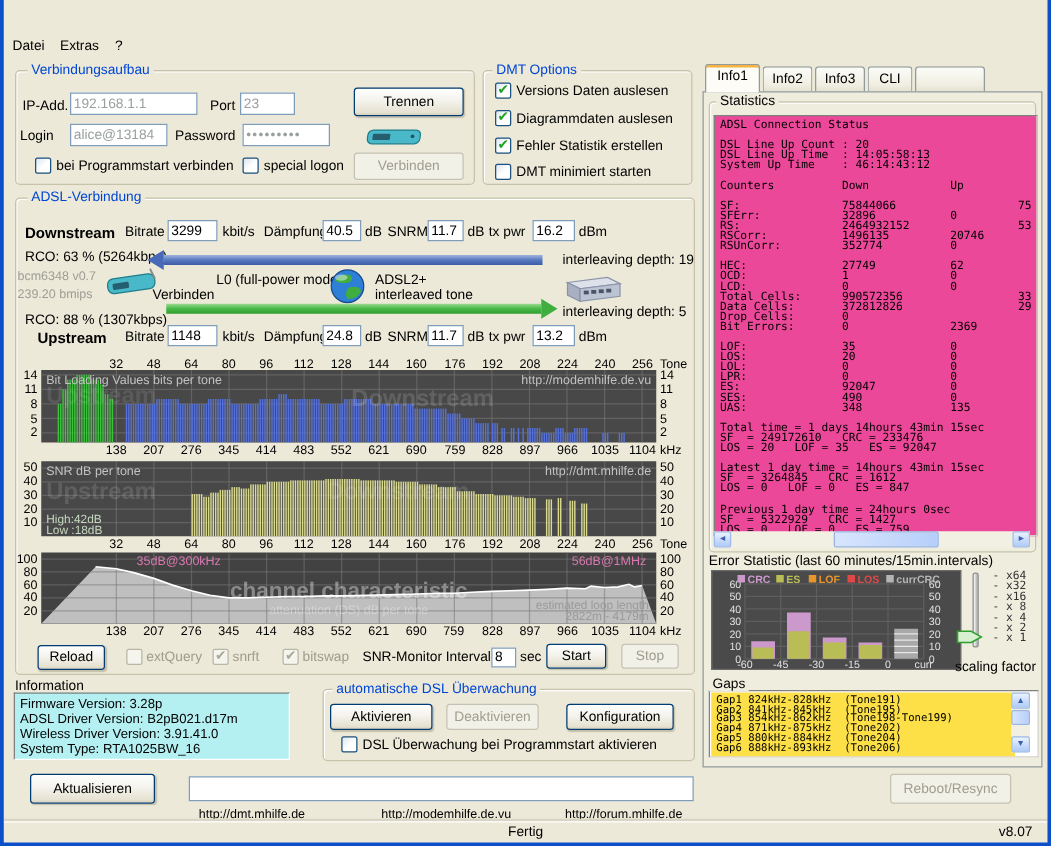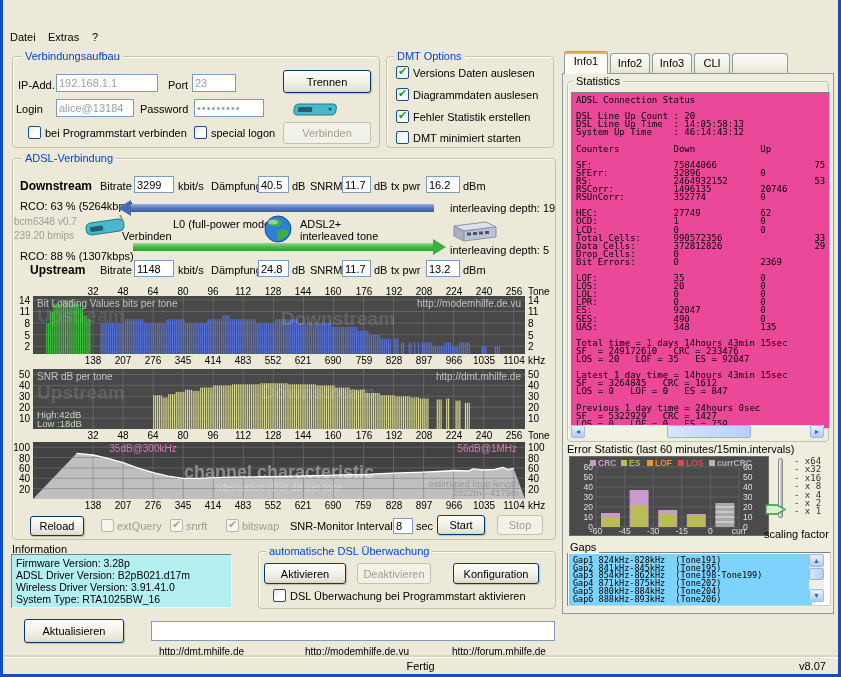--- a/index.html
+++ b/index.html
@@ -34,21 +34,21 @@
   .xcb.dis.checked::after{color:#A9A99B}
   .chart{position:absolute}
   .tick{position:absolute;font-size:10px;text-align:center;color:#000;white-space:nowrap}
   .ylab{position:absolute;font-size:10px;color:#000;white-space:nowrap}
   .tab{position:absolute;box-sizing:border-box;border:1px solid #919B9C;border-bottom:none;border-radius:3px 3px 0 0;cursor:pointer;
     background:linear-gradient(#FCFCF9,#F0EEE1 70%,#E2DFCE);font-size:11px;text-align:center;padding-top:3px}
   .tab.active{background:#FDFCF6;box-shadow:inset 0 3px 0 -1px #F7B342;z-index:6}
   .tabpage{position:absolute;box-sizing:border-box;border:1px solid #919B9C;background:#EFEDDE;z-index:1}
   .prebox{position:absolute;margin:0;background:#ec4899;border:1px solid;border-color:#808080 #D4D0C8 #D4D0C8 #808080;
     font:9px/8.1px "DejaVu Sans Mono",monospace;padding:3px 0 0 4px;overflow:hidden;white-space:pre;color:#000;z-index:5}
-  .prebox.orange{background:#7dd3fc;font:8.5px/7.7px "DejaVu Sans Mono",monospace}
+  .prebox.orange{background:#fde047;font:8.5px/7.7px "DejaVu Sans Mono",monospace}
   .sbb{position:absolute;box-sizing:border-box;border:1px solid #9EBAE8;border-radius:2px;color:#3A62A8;font-size:7px;text-align:center;
     background:linear-gradient(#EAF2FE,#C6D9FB 60%,#AECBF7);cursor:pointer;z-index:6}
   .sbt{position:absolute;box-sizing:border-box;border:1px solid #98B4E4;border-radius:2px;background:linear-gradient(90deg,#D8E5FD,#B6CFF9);cursor:pointer;z-index:6}
   .sbtrack{position:absolute;background:#F2F0E3;z-index:5}
   .cyanbox{position:absolute;box-sizing:border-box;border:1px solid;border-color:#808080 #fff #fff #808080;background:#B4F0F2;
     font-size:10.5px;line-height:12px;padding:2px 4px;white-space:pre;z-index:5}
   .arrow{position:absolute;height:8px;z-index:4}
   .arrow.blue{background:linear-gradient(#9FB4DC,#5878C0 50%,#3C5CA8)}
   .arrow.green{background:linear-gradient(#9ADB8E,#48B848 50%,#2F9F2F)}
   .ahead{position:absolute;width:0;height:0;border-top:8px solid transparent;border-bottom:8px solid transparent;top:-4px}
@@ -760,20 +760,21 @@
   <div class="btn dis" style="left:357px;top:563px;width:74px;height:21px">Deaktivieren</div>
   <div class="btn" style="left:453px;top:563px;width:86px;height:21px">Konfiguration</div>
   <span class="xcb" style="left:273px;top:589px"></span>
   <span class="lbl" style="left:290px;top:590px">DSL Überwachung bei Programmstart aktivieren</span>
 
   <div class="btn" style="left:24px;top:619px;width:100px;height:24px">Aktualisieren</div>
   <div class="progress" style="left:151px;top:621px;width:404px;height:20px"></div>
   <span class="lbl small" style="left:159px;top:646px">http://dmt.mhilfe.de</span>
   <span class="lbl small" style="left:305px;top:646px">http://modemhilfe.de.vu</span>
   <span class="lbl small" style="left:452px;top:646px">http://forum.mhilfe.de</span>
+  <div class="btn dis" style="left:712px;top:619px;width:97px;height:24px">Reboot/Resync</div>
 
   <div class="tabpage" style="left:562px;top:73px;width:272px;height:541px"></div>
   <div class="tab active" style="left:564px;top:51px;width:44px;height:23px;z-index:6">Info1</div>
   <div class="tab" style="left:610px;top:53px;width:40px;height:21px">Info2</div>
   <div class="tab" style="left:652px;top:53px;width:40px;height:21px">Info3</div>
   <div class="tab" style="left:694px;top:53px;width:36px;height:21px">CLI</div>
   <div class="tab" style="left:732px;top:53px;width:56px;height:21px"></div>
 
   <div class="groupbox" style="left:567px;top:81px;width:262px;height:361px;z-index:2"></div>
   <span class="grouplabel" style="left:573px;top:75px;background:#EFEDDE;z-index:5">Statistics</span>

